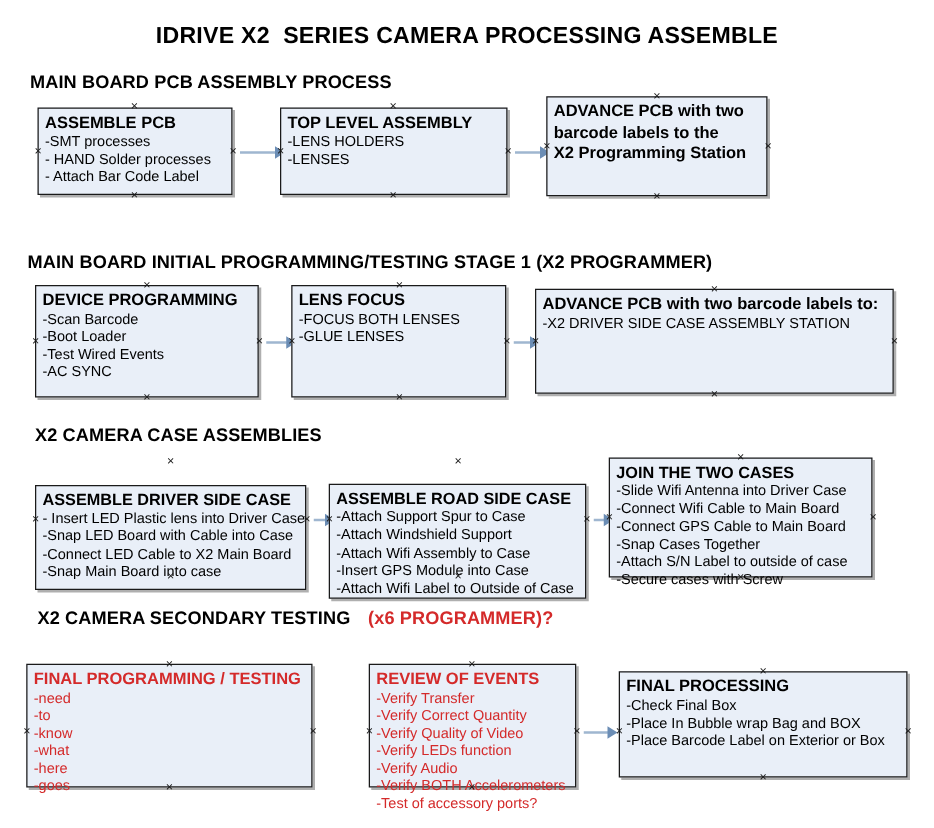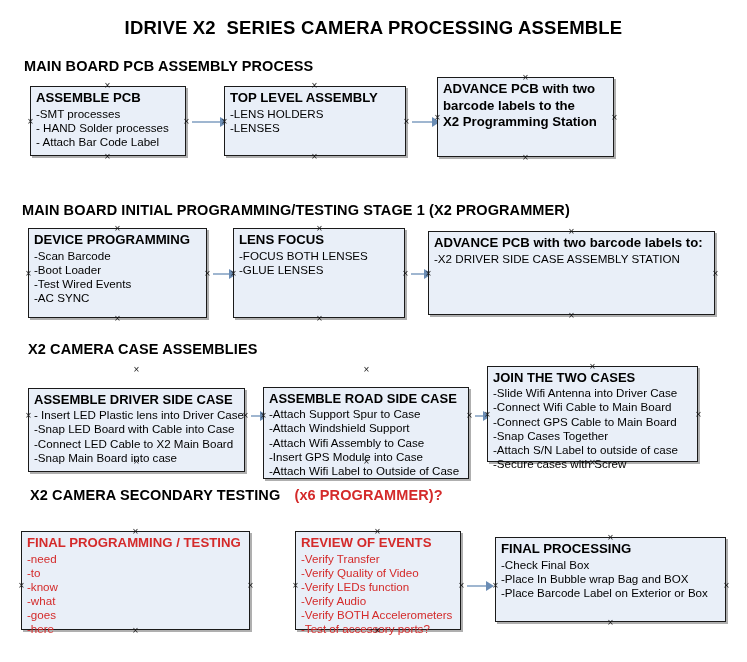--- a/index.html
+++ b/index.html
@@ -233,31 +233,32 @@
     <span>X2 CAMERA SECONDARY TESTING</span>
     <span class="red" style="margin-left:10px;">(x6 PROGRAMMER)?</span>
   </div>
 
   <div class="box red" style="left:21px; top:531px; width:229px; height:99px;">
     <div class="title">FINAL PROGRAMMING / TESTING</div>
     <div class="line">-need</div>
     <div class="line">-to</div>
     <div class="line">-know</div>
     <div class="line">-what</div>
+    <div class="line">-here</div>
     <div class="line">-goes</div>
-    <div class="line">-here</div>
   </div>
   <div class="handle" style="left:131px; top:527px;"></div>
   <div class="handle" style="left:131px; top:626px;"></div>
   <div class="handle" style="left:17px; top:581px;"></div>
   <div class="handle" style="left:246px; top:581px;"></div>
 
   <div class="box red" style="left:295px; top:531px; width:166px; height:99px;">
     <div class="title">REVIEW OF EVENTS</div>
     <div class="line">-Verify Transfer</div>
+    <div class="line">-Verify Correct Quantity</div>
     <div class="line">-Verify Quality of Video</div>
     <div class="line">-Verify LEDs function</div>
     <div class="line">-Verify Audio</div>
     <div class="line">-Verify BOTH Accelerometers</div>
     <div class="line">-Test of accessory ports?</div>
   </div>
   <div class="handle" style="left:373px; top:527px;"></div>
   <div class="handle" style="left:373px; top:626px;"></div>
   <div class="handle" style="left:291px; top:581px;"></div>
   <div class="handle" style="left:457px; top:581px;"></div>

